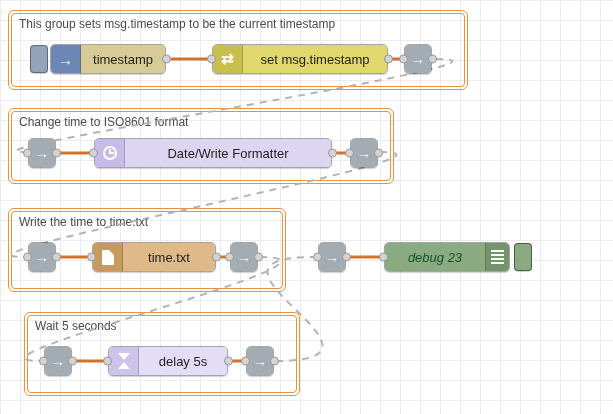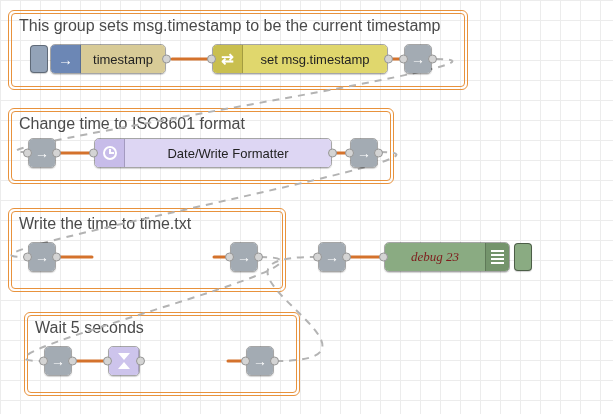--- a/index.html
+++ b/index.html
@@ -25,21 +25,21 @@
   }
   .group::before {
     content: "";
     position: absolute; inset: 2px;
     border: 1.5px solid #e8923c;
     border-radius: 4px;
     pointer-events: none;
   }
   .group-label {
     position: absolute; top: 6px; left: 10px;
-    font-size: 16px; color: #4a4a4a; white-space: nowrap;
+    font-size: 12px; color: #4a4a4a; white-space: nowrap;
   }
 
   
   svg.wires { position: absolute; inset: 0; z-index: 2; pointer-events: none; }
   .wire  { stroke: #d4722c; stroke-width: 3; fill: none; stroke-linecap: round; }
   .lwire { stroke: #b3b3b3; stroke-width: 2; fill: none; stroke-dasharray: 7 6; }
 
   
   .node { position: absolute; height: 30px; display: flex; align-items: center; z-index: 3; }
   .body {
@@ -67,21 +67,21 @@
     top: 50%; transform: translateY(-50%); z-index: 4;
   }
   .port.left { left: -6px; } .port.right { right: -6px; }
 
   
   .n-inject  .icon-box { background: #6c87b5; } .n-inject  .label { background: #d8cb97; width: 84px; }
   .n-change  .icon-box { background: #c9bf4f; } .n-change  .label { background: #e0d76d; width: 144px; text-align: right; }
   .n-datetime .icon-box{ background: #c7bce9; } .n-datetime .label{ background: #ddd6f3; width: 206px; }
   .n-file    .icon-box { background: #c79a5d; } .n-file    .label { background: #dfb98a; width: 92px; }
   .n-delay   .icon-box { background: #cdc4ec; } .n-delay   .label { background: #e3def6; width: 88px; }
-  .n-debug   .label { background: #8aab82; width: 100px; font-style: italic; color: #7f1d1d; font-family: Liberation Serif, serif; }
+  .n-debug   .label { background: #8aab82; width: 100px; font-style: italic; color: #14532d; }
   .n-debug   .icon-box { background: #74946c; border-right: none; border-left: 1px solid rgba(0,0,0,0.18); width: 24px; min-width: 24px; }
 
   .link-node .body { width: 28px; }
   .link-node .seg-wrap { background: #a3abb3; align-items: center; justify-content: center; display: flex; }
   .link-node .glyph { color: #fff; font-size: 14px; font-weight: bold; }
 
   .inject-btn {
     width: 18px; height: 28px; margin-right: 2px;
     background: #93a3b8; border: 1px solid rgba(0,0,0,0.35); border-radius: 4px;
     box-shadow: 0 1px 1px rgba(0,0,0,0.18);
@@ -220,20 +220,32 @@
   <div class="node link-node" style="left:28px; top:242px;">
     <div class="body">
       <div class="seg-wrap">
         <span class="glyph">→</span>
       </div>
       <span class="port left"></span>
       <span class="port right"></span>
     </div>
   </div>
 
+  <div class="node n-file" style="left:92px; top:242px;">
+    <div class="body">
+      <div class="seg-wrap">
+        <div class="icon-box">
+            <span class="file-glyph"></span>
+          </div>
+        <div class="label">time.txt</div>
+      </div>
+      <span class="port left"></span>
+      <span class="port right"></span>
+    </div>
+  </div>
 
   <div class="node link-node" style="left:230px; top:242px;">
     <div class="body">
       <div class="seg-wrap">
         <span class="glyph">→</span>
       </div>
       <span class="port left"></span>
       <span class="port right"></span>
     </div>
   </div>
@@ -270,20 +282,21 @@
       <span class="port right"></span>
     </div>
   </div>
 
   <div class="node n-delay" style="left:108px; top:346px;">
     <div class="body">
       <div class="seg-wrap">
         <div class="icon-box">
             <span class="hourglass"></span>
           </div>
+        <div class="label">delay 5s</div>
       </div>
       <span class="port left"></span>
       <span class="port right"></span>
     </div>
   </div>
 
   <div class="node link-node" style="left:246px; top:346px;">
     <div class="body">
       <div class="seg-wrap">
         <span class="glyph">→</span>

